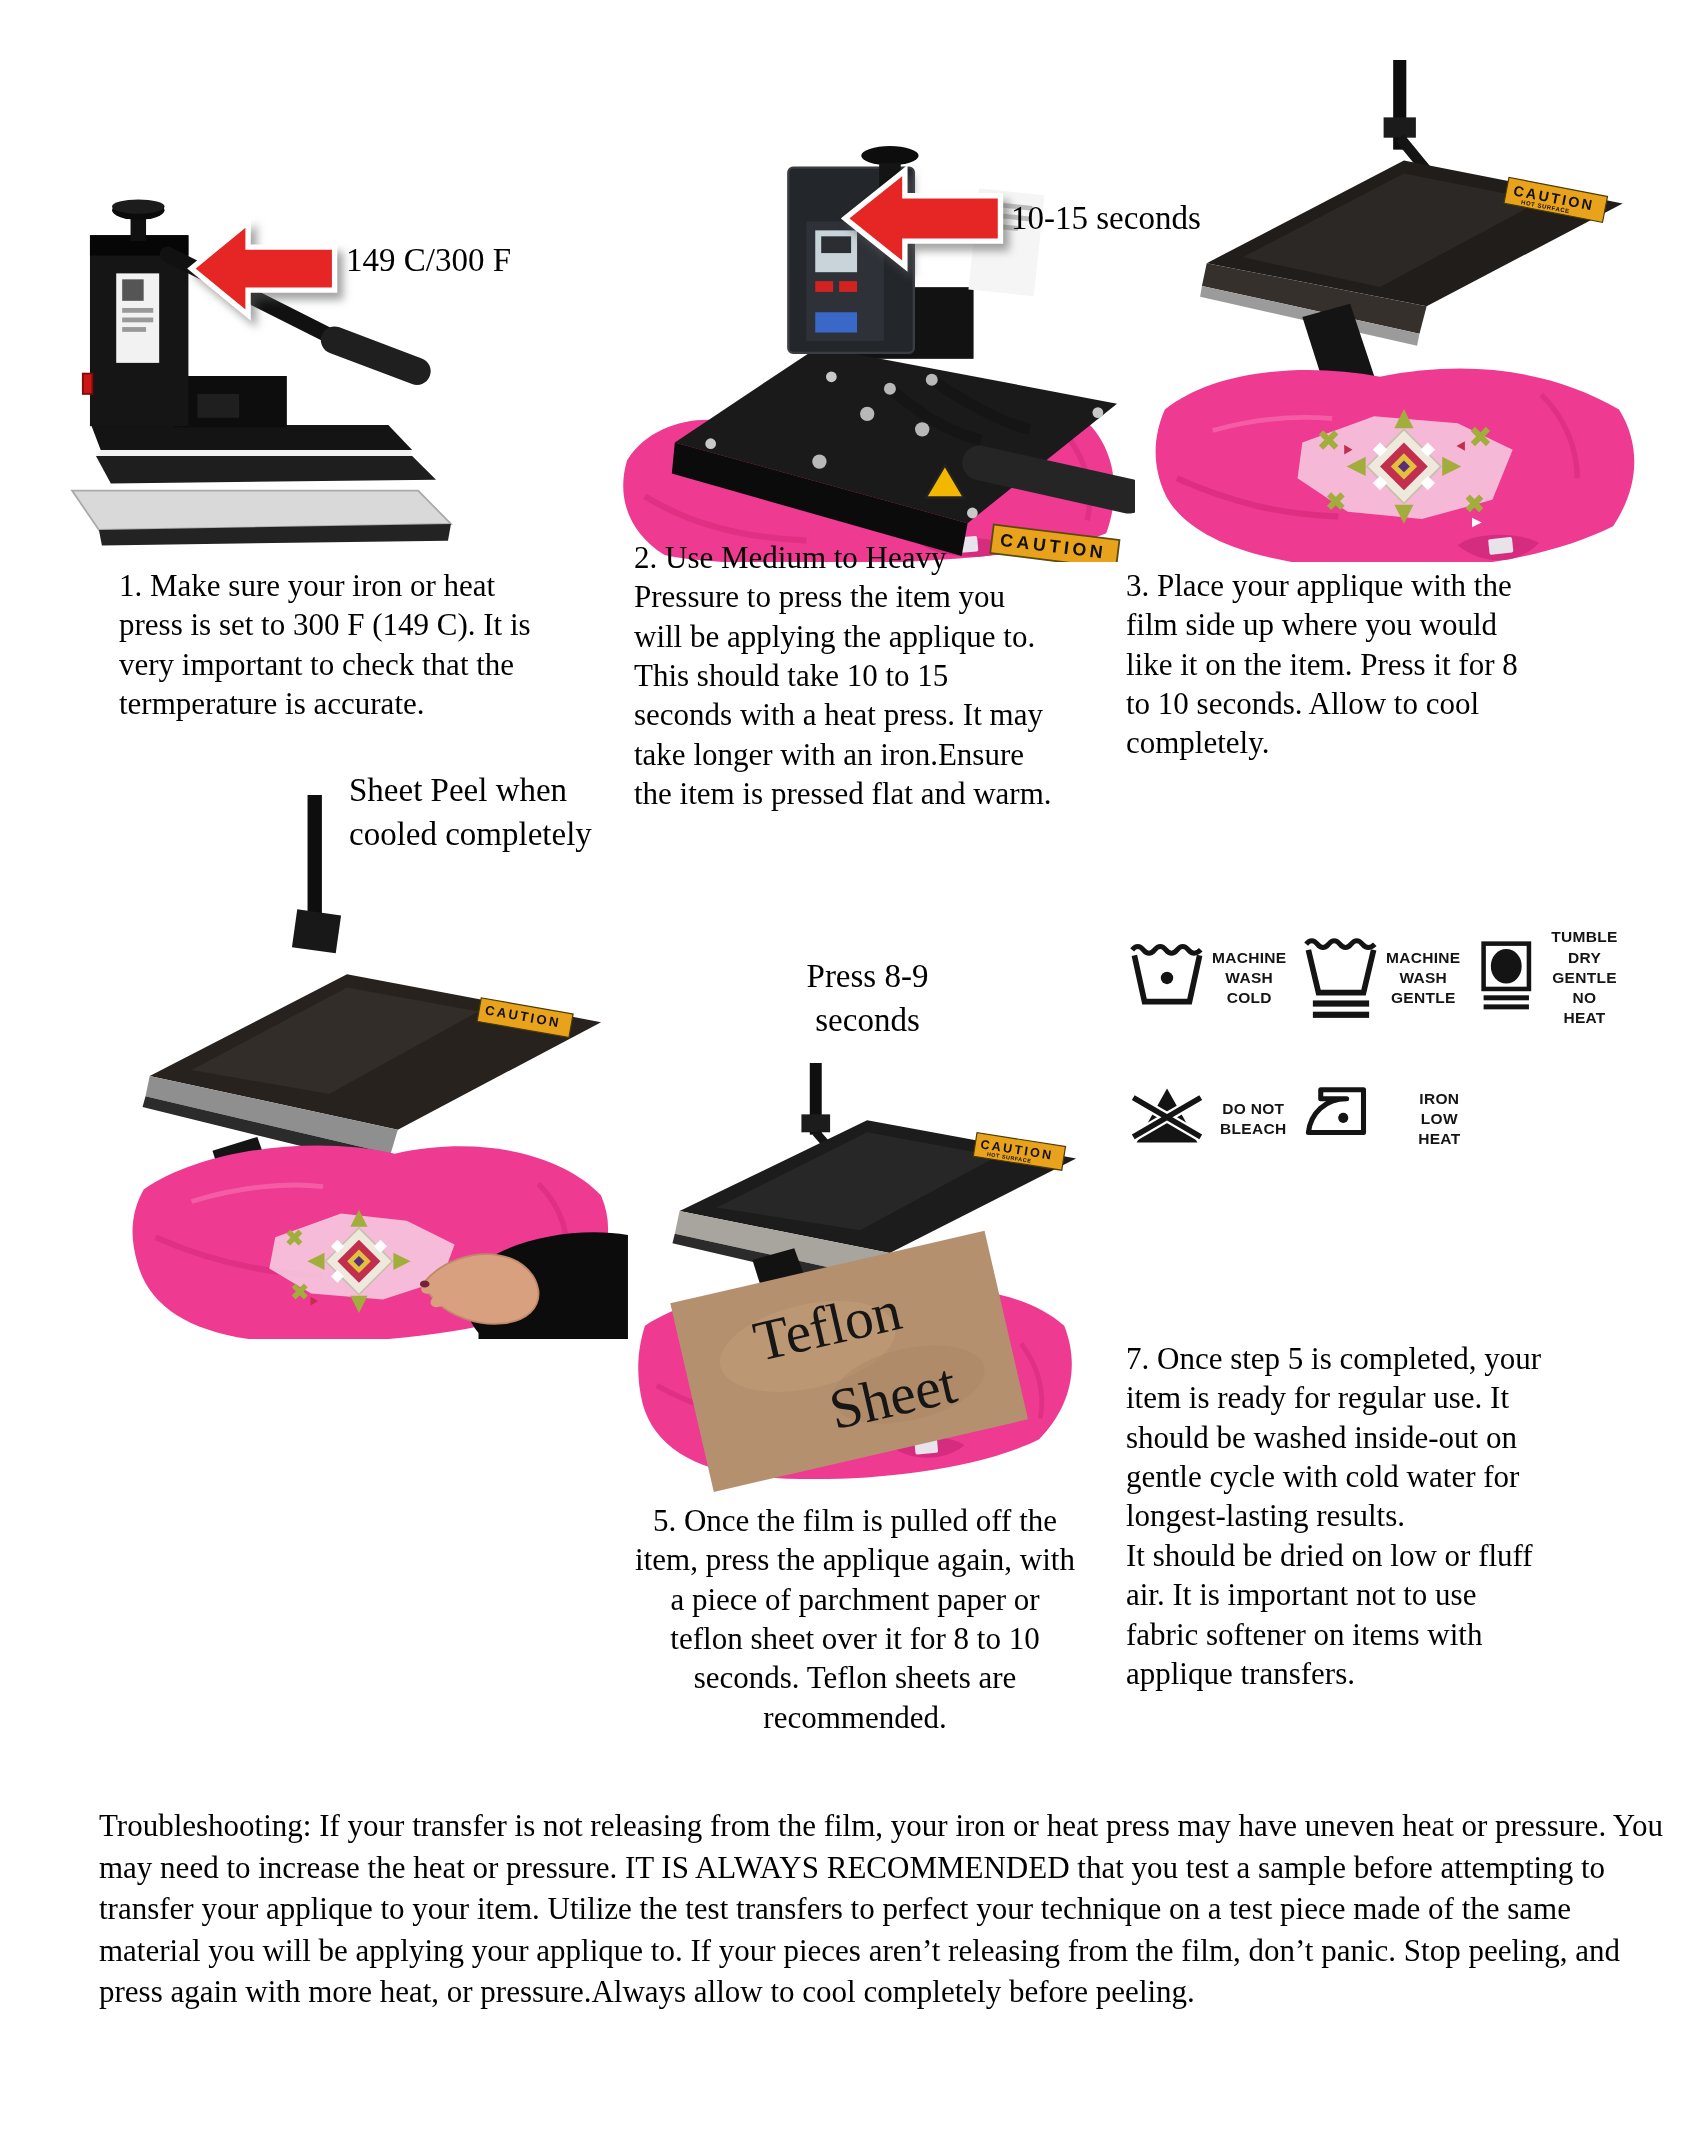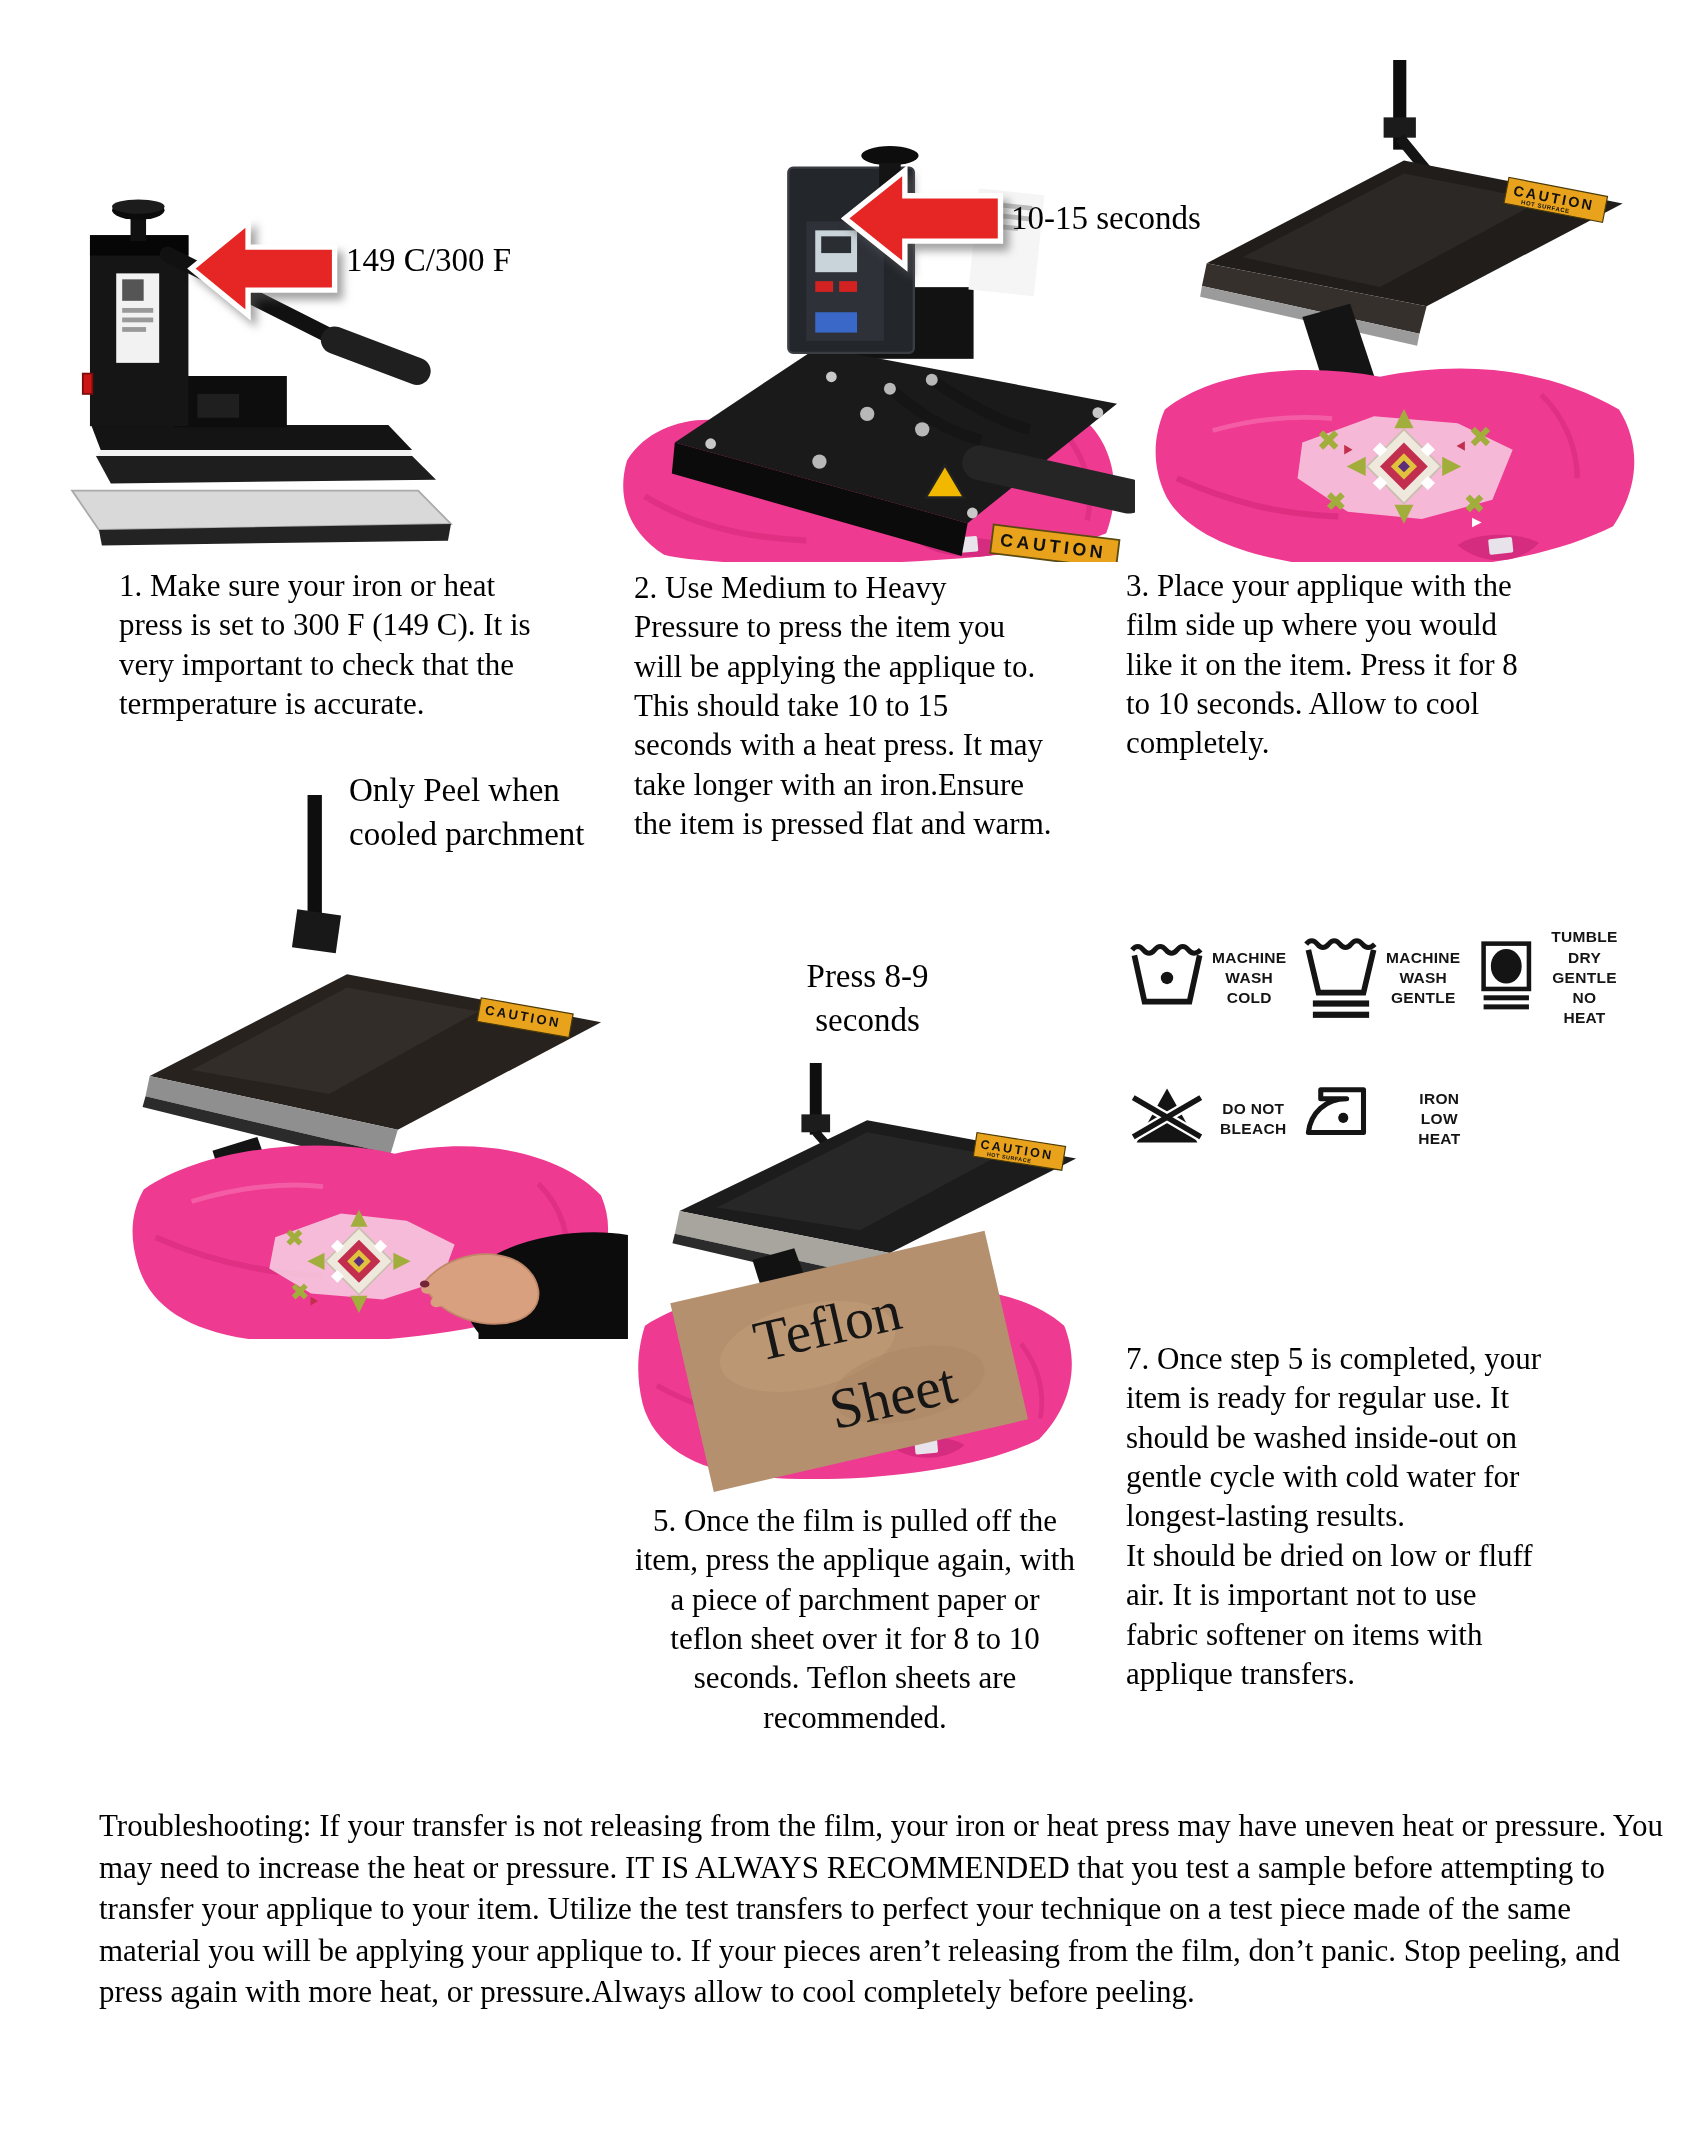--- a/index.html
+++ b/index.html
@@ -154,24 +154,24 @@
         <g transform="translate(118,62)">
             <rect x="-16" y="-5" width="32" height="10" transform="rotate(45)" fill="#a2ae3c"></rect>
             <rect x="-16" y="-5" width="32" height="10" transform="rotate(-45)" fill="#a2ae3c"></rect>
             <polygon points="-4,24 12,32 -4,40" fill="#ffffff"></polygon>
           </g>
       </g>
     </svg>
   </div>
 
   <div class="abs step-text" style="left:119px;top:566px;width:442px;">1. Make sure your iron or heat press is set to 300 F (149 C). It is very important to check that the termperature is accurate.</div>
-  <div class="abs step-text" style="left:634px;top:568px;width:418px;">2. Use Medium to Heavy Pressure to press the item you will be applying the applique to. This should take 10 to 15 seconds with a heat press. It may take longer with an iron.Ensure the item is pressed flat and warm.</div>
+  <div class="abs step-text" style="left:634px;top:538px;width:418px;">2. Use Medium to Heavy Pressure to press the item you will be applying the applique to. This should take 10 to 15 seconds with a heat press. It may take longer with an iron.Ensure the item is pressed flat and warm.</div>
   <div class="abs step-text" style="left:1126px;top:566px;width:418px;">3. Place your applique with the film side up where you would like it on the item. Press it for 8 to 10 seconds. Allow to cool completely.</div>
 
-  <div class="abs annotation" style="left:349px;top:769px;width:287px;">Only Peel when cooled parchment</div>
+  <div class="abs annotation" style="left:349px;top:769px;width:287px;">Sheet Peel when cooled completely</div>
   <div class="abs" style="left:60px;top:795px;width:568px;height:544px;">
     <svg viewBox="0 0 950 910" width="568" height="544">
       <rect x="414" y="0" width="24" height="250" fill="#0e0e0e"></rect>
       <rect x="392" y="196" width="74" height="64" fill="#181818" transform="rotate(8 429 228)"></rect>
       <polygon points="150,470 480,300 905,380 565,560" fill="#27221e"></polygon>
       <polygon points="220,460 480,322 700,362 450,500" fill="#ffffff" opacity="0.05"></polygon>
       <polygon points="150,470 565,560 553,600 143,504" fill="#8f8f8f"></polygon>
       <polygon points="143,504 553,600 545,622 138,522" fill="#2b2b2b"></polygon>
       <g transform="rotate(10 775 372)">
         <rect x="700" y="352" width="156" height="40" fill="#e8a21c" stroke="#4a3a08" stroke-width="2"></rect>

